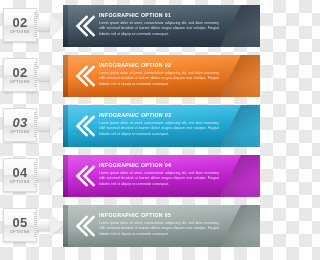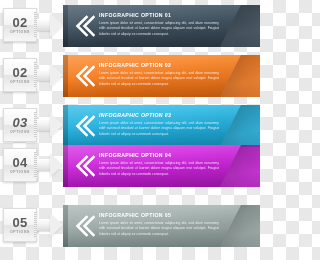--- a/index.html
+++ b/index.html
@@ -281,21 +281,21 @@
               <path d="M20.5 3 L11.5 12 L20.5 21" fill="none" stroke="#ffffff" stroke-width="2.6" stroke-linecap="square"></path>
             </svg>
           </div>
           <div class="banner-text">
             <div class="banner-title">INFOGRAPHIC OPTION 03</div>
             <div class="banner-desc">Lorem ipsum dolor sit amet, consectetuer adipiscing elit, sed diam nonummy nibh euismod tincidunt ut laoreet dolore magna aliquam erat volutpat. Feugiat lobortis nisl ut aliquip ex commodo consequat.</div>
           </div>
         </div>
       </div>
     </div>
-    <div class="row" style="top: 140px;">
+    <div class="row" style="top: 150px;">
       <div class="badge">
         <div class="badge-ridge"></div>
         <div class="badge-num">04</div>
         <div class="badge-sub">OPTIONS</div>
       </div>
       <div class="connector">
         <div class="connector-tail"></div>
         <div class="connector-head"></div>
       </div>
       <div class="banner">

